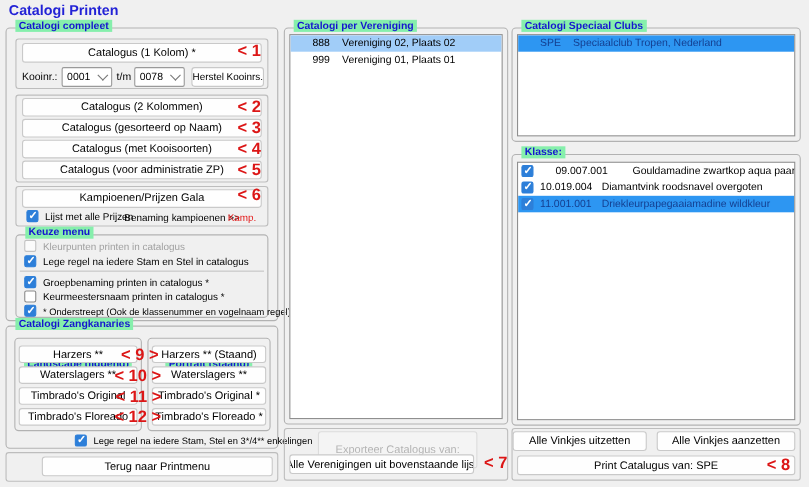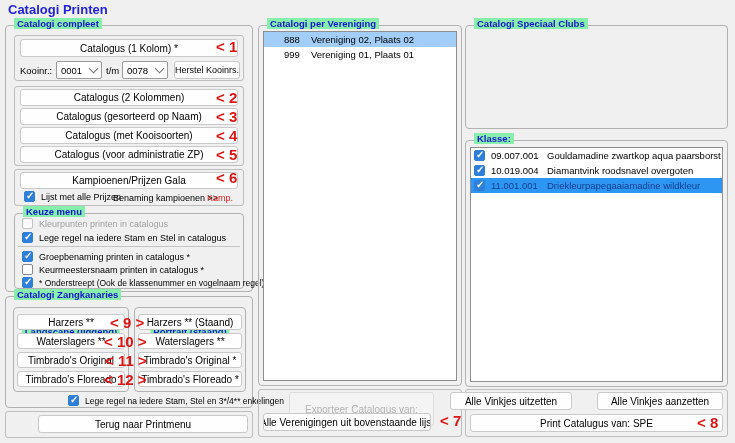--- a/index.html
+++ b/index.html
@@ -138,43 +138,49 @@
       <span>Vereniging 01, Plaats 01</span>
     </div>
   </div>
   <div class="panel" style="left:258px;top:389px;width:204px;height:48px"></div>
   <div class="btn disabled" style="left:289px;top:392px;width:145px;height:34px">Exporteer Catalogus van:</div>
   <div class="btn" style="left:263px;top:413px;width:168px;height:18px">Alle Verenigingen uit bovenstaande lijst</div>
 
   <div class="group" style="left:465px;top:25px;width:263px;height:104px">
     <span class="glabel">Catalogi Speciaal Clubs</span>
   </div>
+  <div class="list" style="left:470px;top:31px;width:253px;height:93px">
+    <div class="lrow sel-blue">
+      <span class="code" style="width:30px">SPE</span>
+      <span>Speciaalclub Tropen, Nederland</span>
+    </div>
+  </div>
 
   <div class="group" style="left:465px;top:140px;width:263px;height:247px">
     <span class="glabel">Klasse:</span>
   </div>
   <div class="list" style="left:470px;top:147px;width:253px;height:235px">
-    <div class="lrow" style="gap:6px;padding-left:3px">
+    <div class="lrow" style="gap:20px;padding-left:3px">
       <span class="cb checked"></span>
       <span class="code" style="width:50px">09.007.001</span>
       <span>Gouldamadine zwartkop aqua paarsborst man</span>
     </div>
     <div class="lrow" style="gap:6px;padding-left:3px">
       <span class="cb checked"></span>
       <span class="code" style="width:50px">10.019.004</span>
       <span>Diamantvink roodsnavel overgoten</span>
     </div>
     <div class="lrow sel-blue" style="gap:6px;padding-left:3px">
       <span class="cb checked"></span>
       <span class="code" style="width:50px">11.001.001</span>
       <span>Driekleurpapegaaiamadine wildkleur</span>
     </div>
   </div>
   <div class="panel" style="left:465px;top:389px;width:263px;height:48px"></div>
-  <div class="btn" style="left:450px;top:392px;width:122px;height:18px">Alle Vinkjes uitzetten</div>
+  <div class="btn" style="left:466px;top:392px;width:122px;height:18px">Alle Vinkjes uitzetten</div>
   <div class="btn" style="left:597px;top:392px;width:126px;height:18px">Alle Vinkjes aanzetten</div>
   <div class="btn" style="left:470px;top:414px;width:253px;height:18px">Print Catalugus van: SPE</div>
 
   <span class="ann" style="left:216px;top:38px">&lt; 1</span>
   <span class="ann" style="left:216px;top:89px">&lt; 2</span>
   <span class="ann" style="left:216px;top:108px">&lt; 3</span>
   <span class="ann" style="left:216px;top:127px">&lt; 4</span>
   <span class="ann" style="left:216px;top:146px">&lt; 5</span>
   <span class="ann" style="left:216px;top:169px">&lt; 6</span>
   <span class="ann" style="left:440px;top:412px">&lt; 7</span>

